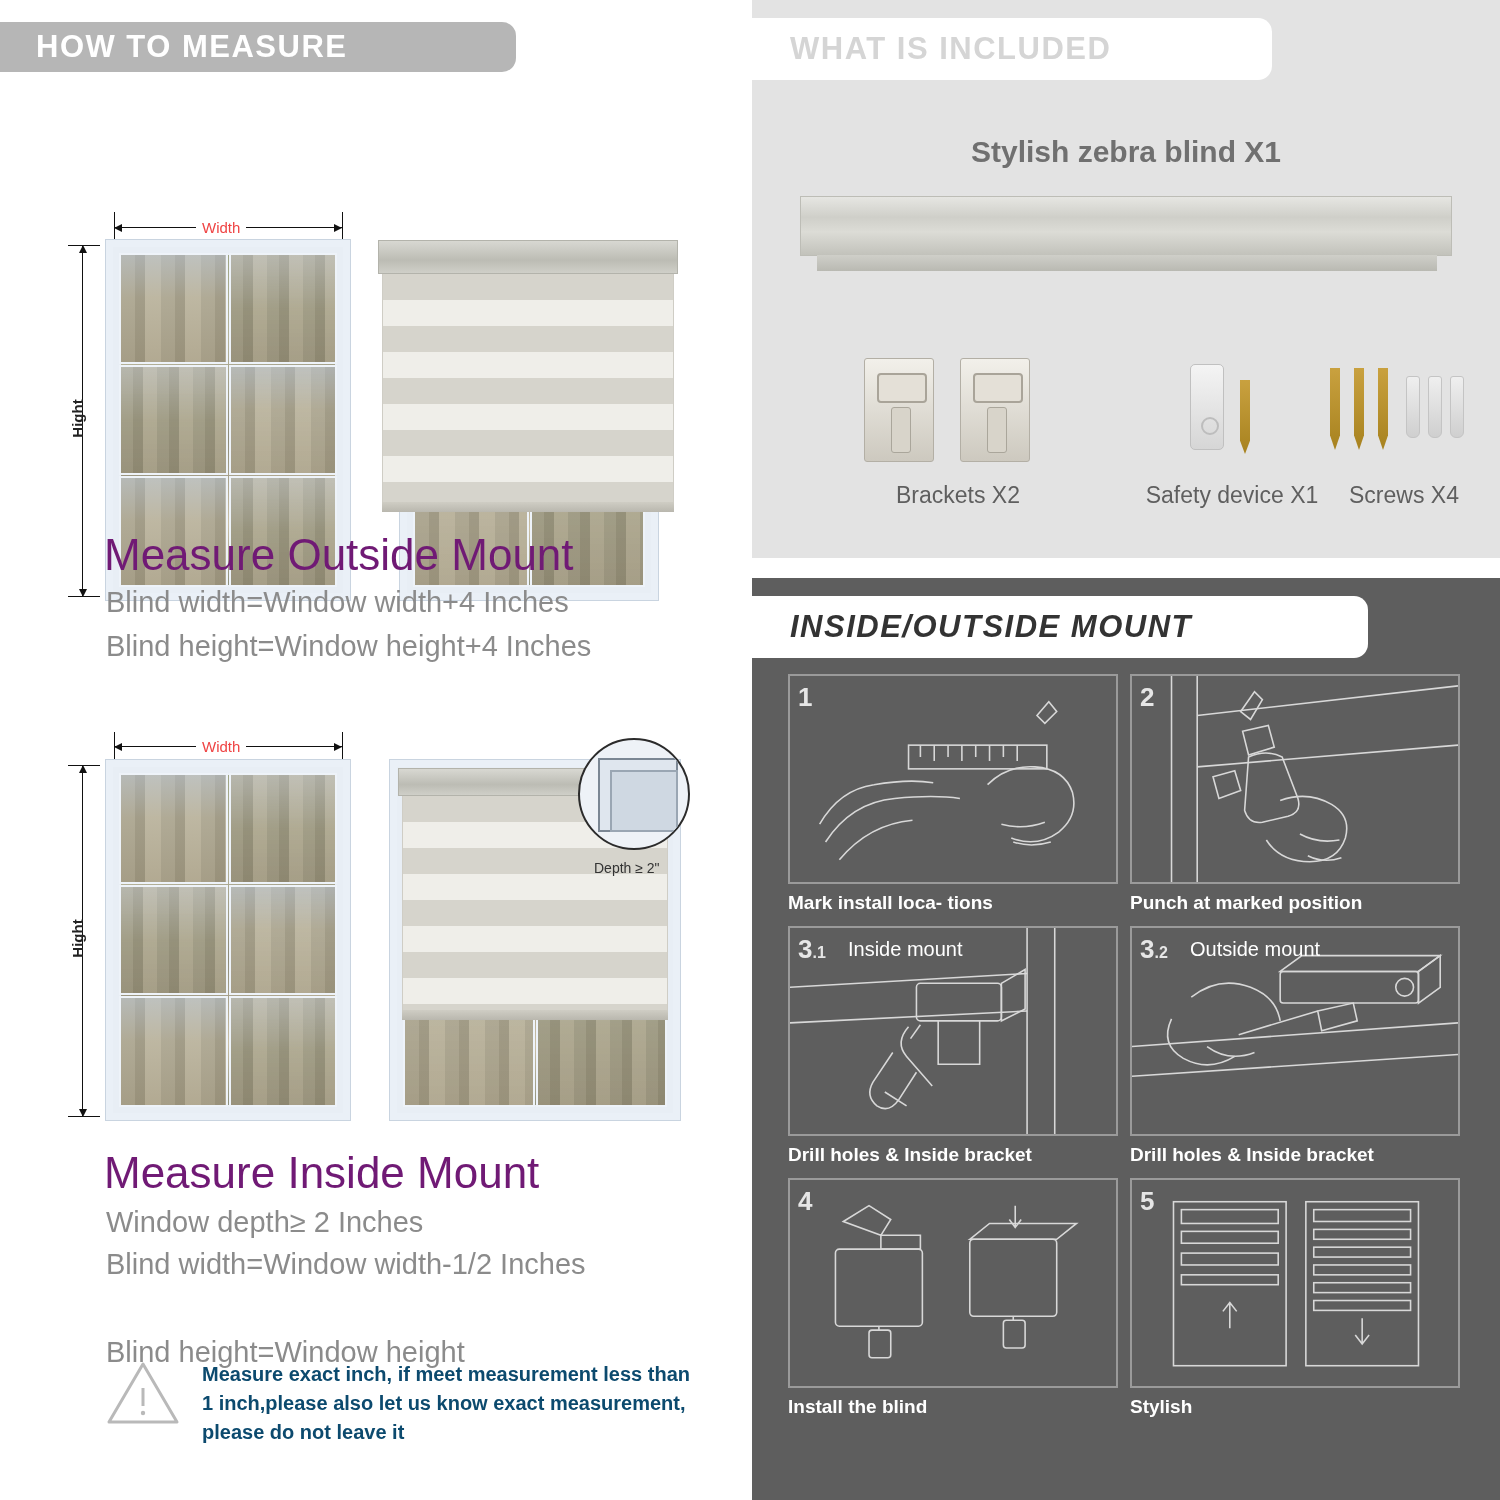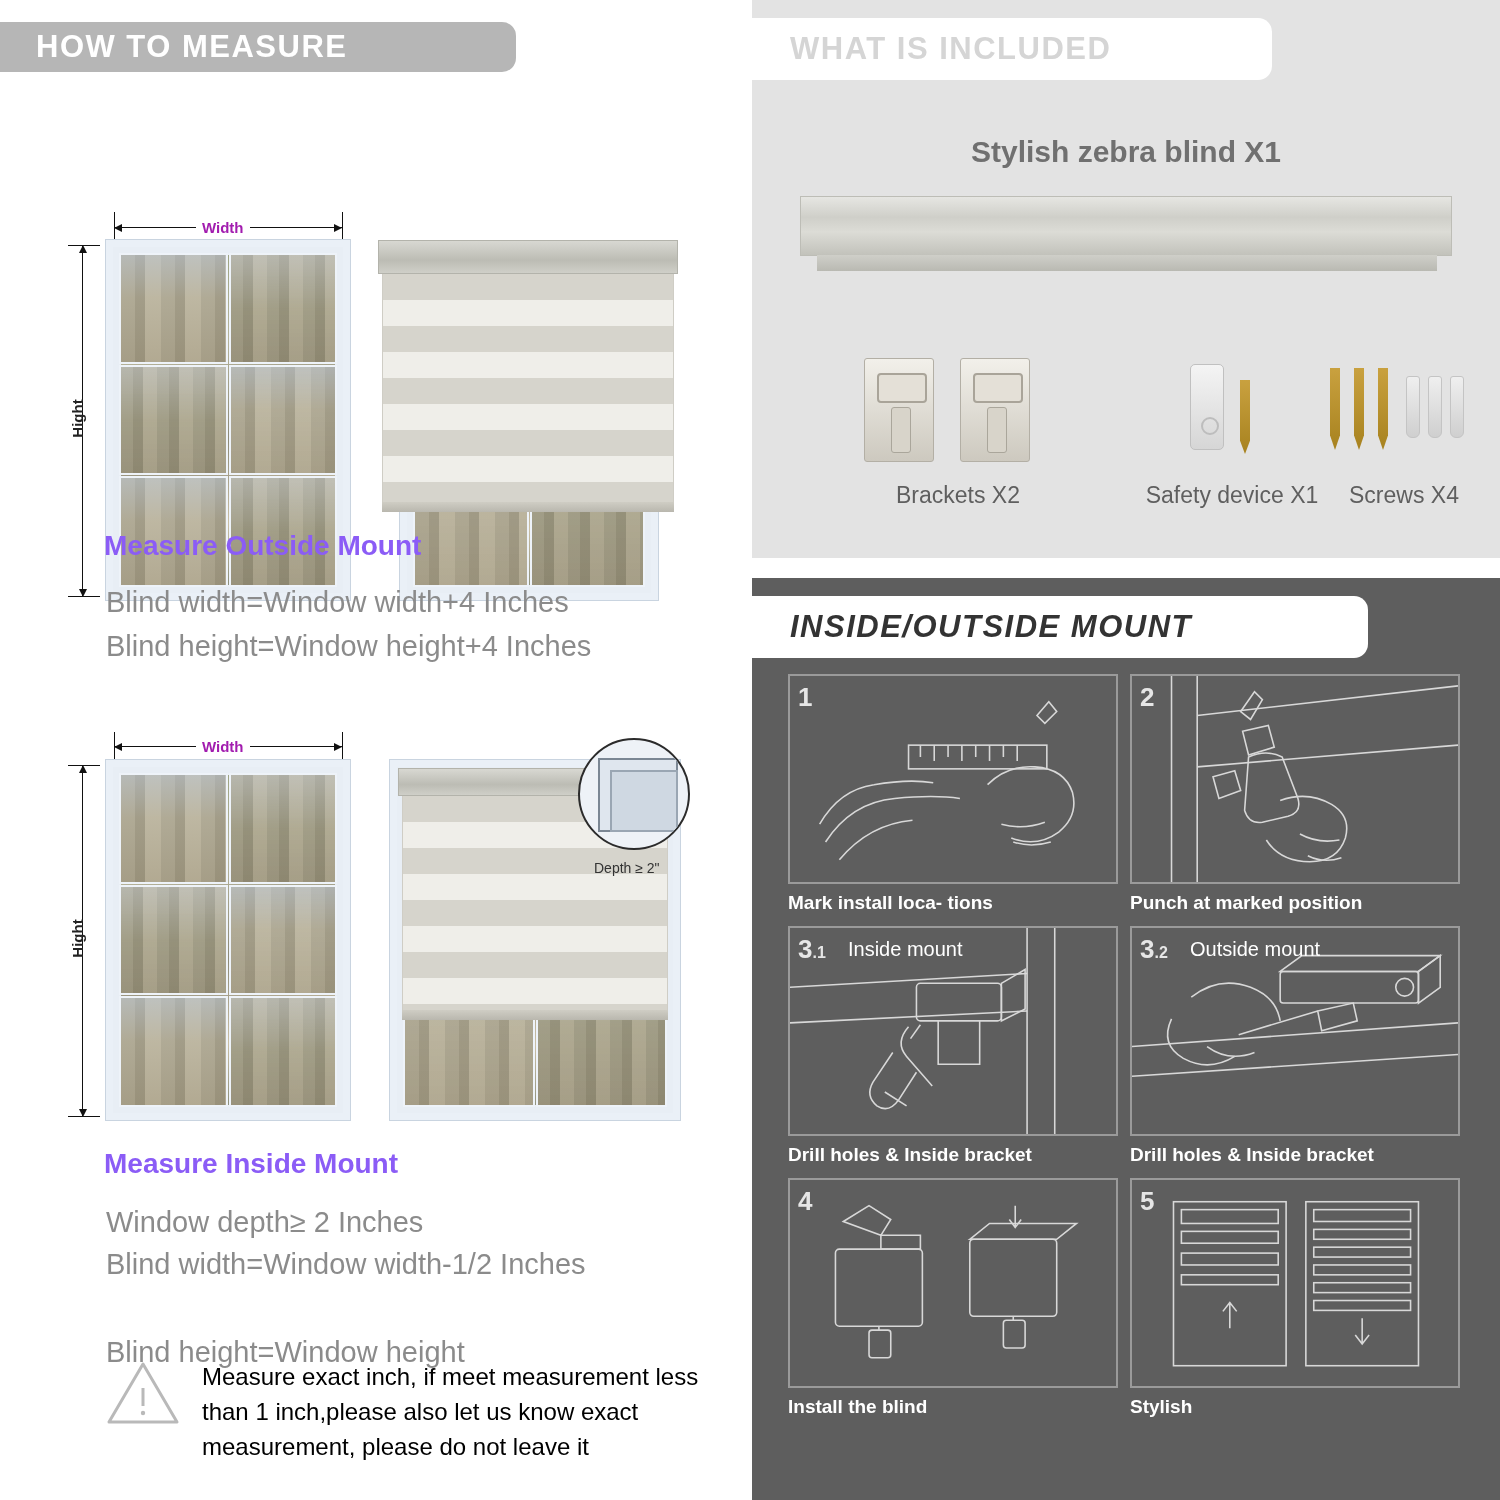--- a/index.html
+++ b/index.html
@@ -28,21 +28,21 @@
     border-radius: 0 14px 14px 0;
   }
   #banner-measure { left: 0; top: 22px; width: 516px; height: 50px; }
 
   
   .measure-block { position: absolute; left: 0; width: 740px; }
   .win-row { position: relative; height: 390px; }
 
   
   .dim-width {
-    position: absolute; font-size: 15px; color: #a21caf; font-weight: bold;
+    position: absolute; font-size: 15px; color: #ef4444; font-weight: normal;
     background: #fff; padding: 0 6px;
   }
   .dim-h {
     position: absolute; font-size: 15px; color: #222; font-weight: bold;
     transform: rotate(-90deg); transform-origin: center;
   }
   .arrow-h {
     position: absolute; height: 1px; background: #111;
   }
   .arrow-h:before, .arrow-h:after {
@@ -113,29 +113,29 @@
   
   .depth-circle {
     position:absolute; width:112px; height:112px; border-radius:50%;
     border: 2px solid #2b2b2b; background:#eef2f7; overflow:hidden;
   }
   .depth-inner1 { position:absolute; left:18px; top:18px; width:80px; height:74px; border:2px solid #7b8794; background:#dfe6ee;}
   .depth-inner2 { position:absolute; left:30px; top:30px; width:68px; height:62px; border:2px solid #9aa6b3; background:#cfd8e2;}
   .depth-label { position:absolute; font-size:14px; color:#333; }
 
   .head-title {
-    position:absolute; font-size: 28px; color:#8b5cf6; font-weight: bold;
+    position:absolute; font-size: 44px; color:#701a75; font-weight: normal;
   }
   .sub-line {
     position:absolute; font-size: 29px; color:#8b8b8b;
   }
 
   .note-wrap { position:absolute; left: 106px; top: 1360px; width: 600px; display:flex; gap:22px; }
   .warn-tri { width: 74px; height: 66px; position: relative; flex: 0 0 auto;}
-  .note-text { font-size: 24px; color:#000000; line-height: 1.45; }
+  .note-text { font-size: 20px; color:#0c4a6e; line-height: 1.45; font-weight: bold; }
 
   
   .right-col { position:absolute; left: 752px; top:0; width: 748px; height: 1500px; }
 
   .included-panel {
     position:absolute; left:0; top:0; width:748px; height:558px; background:#e3e3e3;
   }
   .white-tab {
     position:absolute; background:#ffffff; border-radius: 0 14px 14px 0;
     display:flex; align-items:center; padding-left:38px;

